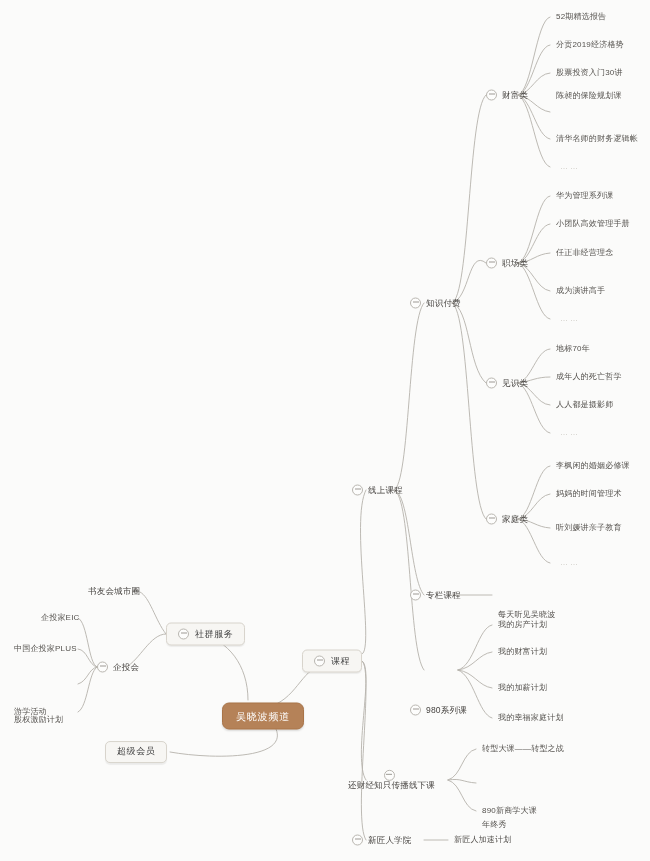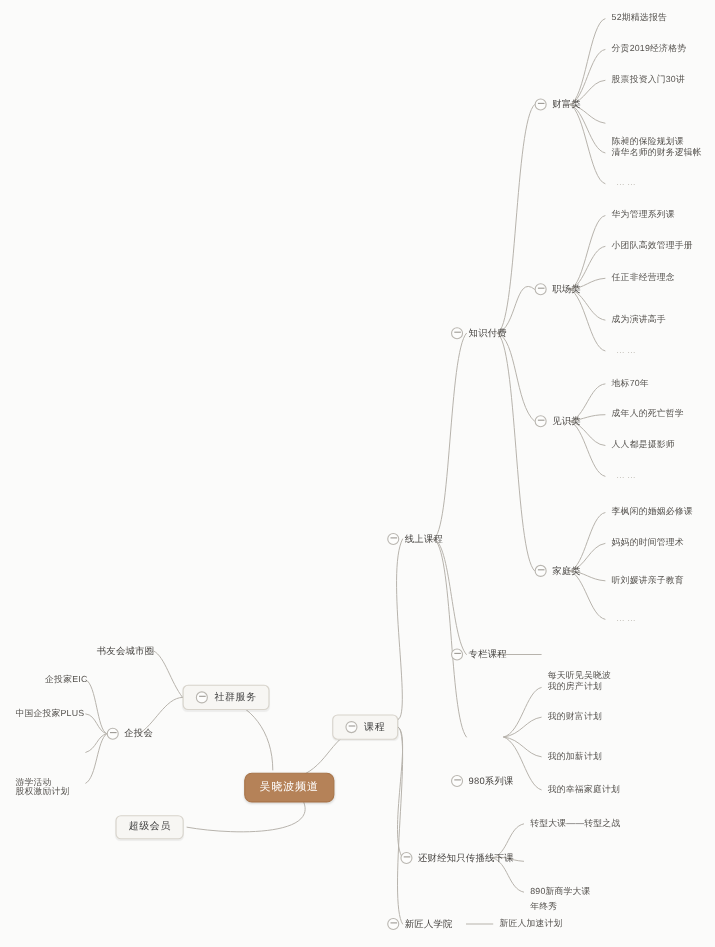--- a/index.html
+++ b/index.html
@@ -200,21 +200,21 @@
   <div class="node boxed" style="left:302px; top:661px;">
     <span class="toggle"></span>
     <span class="label">课程</span>
   </div>
 
   <div class="node branch" style="left:352px; top:490px;">
     <span class="toggle"></span>
     <span class="label">线上课程</span>
   </div>
 
-  <div class="node branch" style="left:364px; top:780px;">
+  <div class="node branch" style="left:348px; top:780px;flex-direction:column;">
     <span class="toggle"></span>
     <span class="label">还财经知只传播线下课</span>
   </div>
 
   <div class="node branch" style="left:352px; top:840px;">
     <span class="toggle"></span>
     <span class="label">新匠人学院</span>
   </div>
 
   <div class="node branch" style="left:410px; top:303px;">
@@ -251,21 +251,21 @@
 
   <div class="node leaf" style="left:556px; top:17px;">
     <span class="label">52期精选报告</span>
   </div>
   <div class="node leaf" style="left:556px; top:45px;">
     <span class="label">分贡2019经济格势</span>
   </div>
   <div class="node leaf" style="left:556px; top:73px;align-items:flex-end;">
     <span class="label">股票投资入门30讲</span>
   </div>
-  <div class="node leaf" style="left:556px; top:129px;">
+  <div class="node leaf" style="left:556px; top:96px;">
     <span class="label">陈昶的保险规划课</span>
   </div>
   <div class="node leaf" style="left:556px; top:139px;">
     <span class="label">清华名师的财务逻辑帐</span>
   </div>
   <div class="node leaf ellipsis" style="left:560px; top:167px;">
     <span class="label">……</span>
   </div>
 
   <div class="node leaf" style="left:556px; top:196px;">

